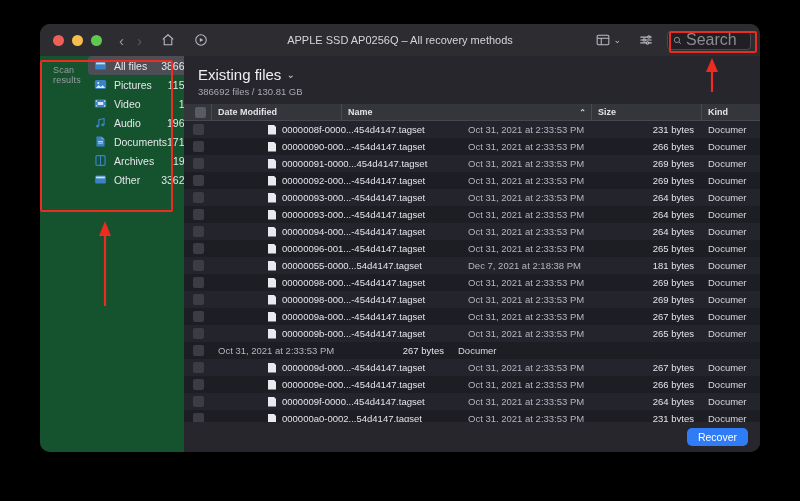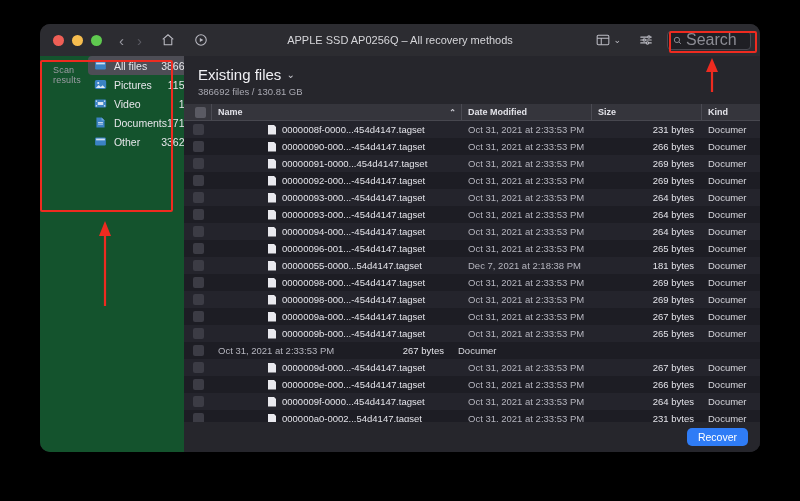--- a/index.html
+++ b/index.html
@@ -212,27 +212,48 @@
                 <rect x="12.2" y="10.1" width="1.6" height="1.6" fill="#dfe9f4"></rect>
                 <rect x="4.6" y="6.2" width="6.8" height="3.6" fill="#dfe9f4"></rect>
               </svg>
             </span>
             <span class="side-label">Video</span>
             <span class="side-count">130</span>
           </div>
           <div class="side-item">
             <span class="side-icon">
               <svg width="13" height="13" viewBox="0 0 16 16">
+                <path d="M6 12.3V4.6l6.4-1.5v7.6" fill="none" stroke="#3b82c4" stroke-width="1.5"></path>
+                <circle cx="4.4" cy="12.3" r="1.9" fill="#3b82c4"></circle>
+                <circle cx="10.8" cy="10.7" r="1.9" fill="#3b82c4"></circle>
+              </svg>
+            </span>
+            <span class="side-label">Audio</span>
+            <span class="side-count">19690</span>
+          </div>
+          <div class="side-item">
+            <span class="side-icon">
+              <svg width="13" height="13" viewBox="0 0 16 16">
                 <path d="M3 1.8h6.3L13 5.4v8.8H3z" fill="#3b82c4"></path>
                 <path d="M9.3 1.8v3.6H13" fill="#6fa6d8"></path>
                 <path d="M5 8h6M5 10h6" stroke="#dfe9f4" stroke-width="1"></path>
               </svg>
             </span>
             <span class="side-label">Documents</span>
             <span class="side-count">17161</span>
+          </div>
+          <div class="side-item">
+            <span class="side-icon">
+              <svg width="13" height="13" viewBox="0 0 16 16">
+                <rect x="2.4" y="2" width="11.2" height="12" rx="1.5" fill="none" stroke="#3b82c4" stroke-width="1.5"></rect>
+                <path d="M8 2.6v10.8" stroke="#3b82c4" stroke-width="1.3"></path>
+              </svg>
+            </span>
+            <span class="side-label">Archives</span>
+            <span class="side-count">1991</span>
           </div>
           <div class="side-item">
             <span class="side-icon">
               <svg width="13" height="13" viewBox="0 0 16 16">
                 <rect x="1.4" y="3" width="13.2" height="10" rx="1.6" fill="#3b82c4"></rect>
                 <rect x="2.6" y="4.4" width="10.8" height="2.2" fill="#cfe1f2"></rect>
               </svg>
             </span>
             <span class="side-label">Other</span>
             <span class="side-count">336216</span>
@@ -247,26 +268,26 @@
           <span id="existing-files-title">Existing files</span>
           <span id="existing-files-caret">⌄</span>
         </div>
         <div id="files-summary">386692 files / 130.81 GB</div>
       </div>
 
       <div id="col-head">
         <div class="ch c-check">
             <span class="hdr-cb"></span>
           </div>
+        <div class="ch c-date">
+          <span>Date Modified</span>
+        </div>
         <div class="ch c-name">
           <span>Name</span>
           <span class="sortcaret">⌃</span>
-        </div>
-        <div class="ch c-date">
-          <span>Date Modified</span>
         </div>
         <div class="ch c-size">
           <span>Size</span>
         </div>
         <div class="ch c-kind">
           <span>Kind</span>
         </div>
       </div>
 
       <div id="rows">

